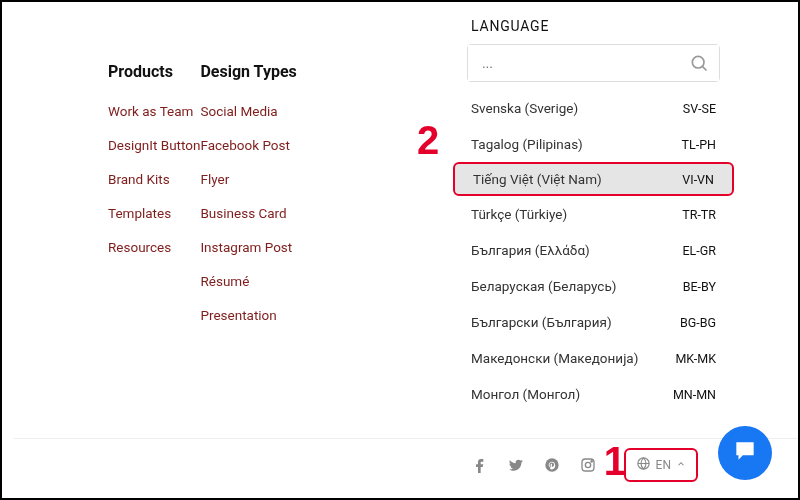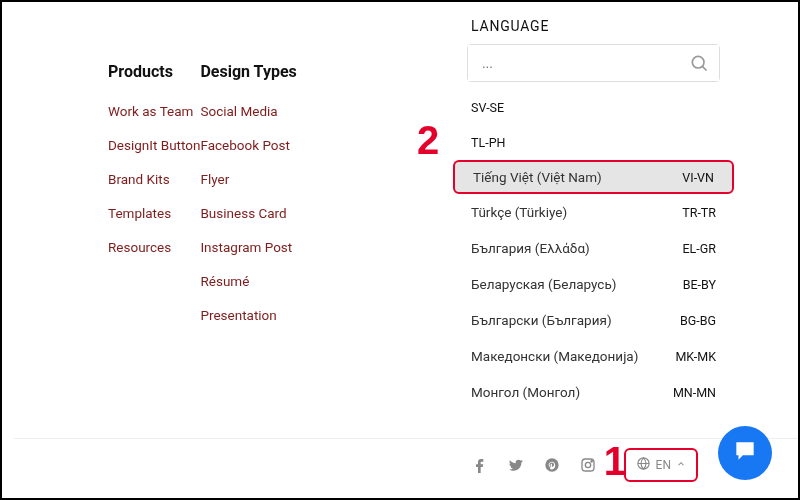--- a/index.html
+++ b/index.html
@@ -178,23 +178,25 @@
     <input placeholder="..." style="">
     <span class="sicon">
       <svg width="20" height="20" viewBox="0 0 24 24" fill="none" stroke="#999" stroke-width="2">
           <circle cx="11" cy="11" r="7"></circle>
           <line x1="21" y1="21" x2="16" y2="16"></line>
         </svg>
     </span>
   </div>
   <div class="lang-list">
     <div class="lang-item">
+      <span>Svenska (Sverige)</span>
       <span class="lang-code">SV-SE</span>
     </div>
     <div class="lang-item">
+      <span>Tagalog (Pilipinas)</span>
       <span class="lang-code">TL-PH</span>
     </div>
     <div class="lang-item highlight">
       <span>Tiếng Việt (Việt Nam)</span>
       <span class="lang-code">VI-VN</span>
     </div>
     <div class="lang-item">
       <span>Türkçe (Türkiye)</span>
       <span class="lang-code">TR-TR</span>
     </div>

